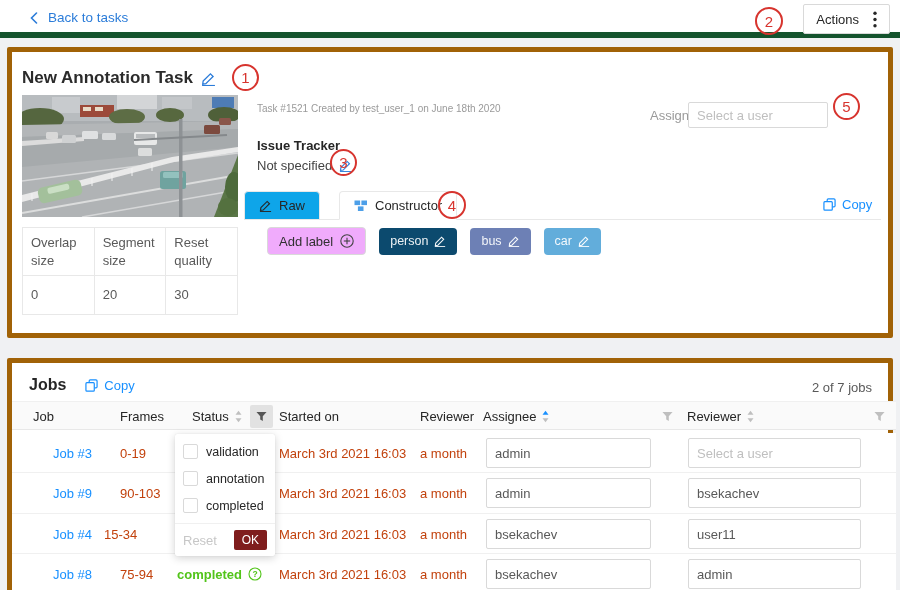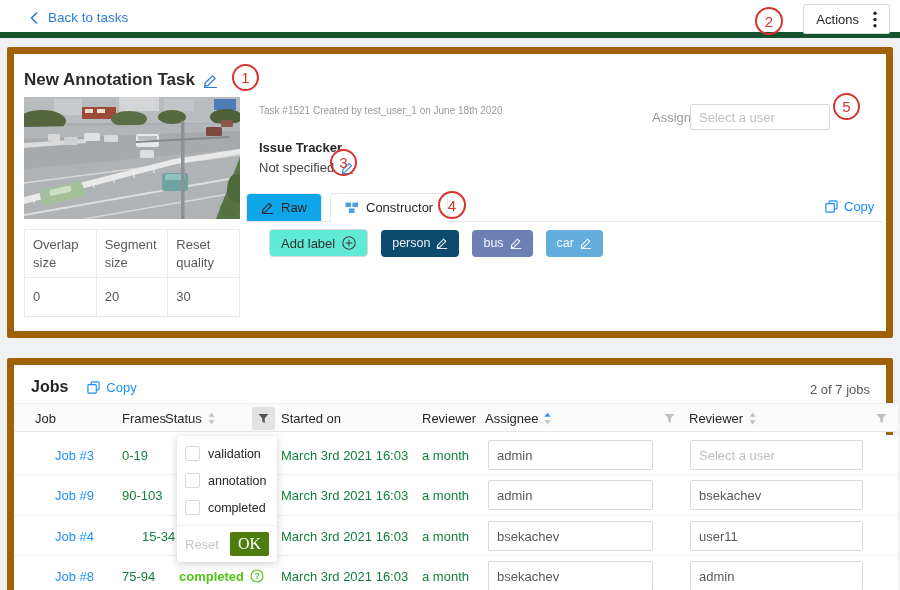--- a/index.html
+++ b/index.html
@@ -11,21 +11,21 @@
   .back-link { position:absolute; left:28px; top:10px; color:#2b7cd9; display:flex;
     align-items:center; gap:8px; cursor:pointer; font-size:13.5px; }
   .actions-btn { position:absolute; right:10px; top:4px; height:30px; padding:0 12px;
     background:#fff; border:1px solid #d9d9d9; border-radius:2px; display:flex;
     align-items:center; gap:14px; font-size:13px; cursor:pointer; }
   
   .callout { position:absolute; border:2px solid #d7342e; color:#d7342e; border-radius:50%;
     display:flex; align-items:center; justify-content:center; font-size:15px; z-index:60;
     background:transparent; }
   
-  .card { position:absolute; background:#fff; border:7px solid #a16207; border-radius:2px; }
+  .card { position:absolute; background:#fff; border:5px solid #a16207; border-radius:2px; }
   #card-task { left:7px; top:47px; width:886px; height:291px; }
   #card-jobs { left:7px; top:358px; width:886px; height:250px; }
   .task-title { position:absolute; left:10px; top:16px; font-size:17px; font-weight:700;
     color:#2b2b2b; display:flex; align-items:center; gap:8px; }
   .edit-ic { color:#2b7cd9; display:inline-flex; cursor:pointer; }
   .preview { position:absolute; left:10px; top:43px; width:216px; height:122px; overflow:hidden; }
   .params { position:absolute; left:10px; top:175px; width:216px; border-collapse:collapse; }
   .params td { border:1px solid #e8e8e8; font-size:13px; color:#595959; padding:6px 8px;
     vertical-align:top; background:#fff; width:33.3%; line-height:1.35; }
   .params .val td { padding:10px 8px; }
@@ -37,59 +37,59 @@
   input.ant-input::placeholder { color:#bfbfbf; }
   .it-label { position:absolute; left:245px; top:86px; font-weight:700; font-size:13px; color:#262626; }
   .it-value { position:absolute; left:245px; top:106px; font-size:13px; color:#434343;
     display:flex; align-items:center; gap:7px; }
   
   .tabline { position:absolute; left:245px; top:167px; width:624px; height:1px; background:#e8e8e8; }
   .tab { position:absolute; top:139px; height:29px; display:flex; align-items:center; gap:7px;
     padding:0 14px; font-size:13px; border:1px solid #e8e8e8; border-radius:4px 4px 0 0;
     cursor:pointer; z-index:2; }
   .tab-raw { left:232px; background:#0ea5e9; color:#262626; }
-  .tab-constructor { left:316px; background:#fff; border-bottom-color:#fff; color:#262626; }
+  .tab-constructor { left:327px; background:#fff; border-bottom-color:#fff; color:#262626; }
   .copy-link { color:#1890ff; display:flex; align-items:center; gap:6px; cursor:pointer; font-size:13px; }
   .task-copy { position:absolute; left:811px; top:145px; }
   .labels-row { position:absolute; left:255px; top:175px; display:flex; gap:13px; align-items:center; }
-  .add-label-btn { height:28px; border:1px solid #d9d9d9; border-radius:4px; background:#5eead4;
+  .add-label-btn { height:28px; border:1px solid #d9d9d9; border-radius:4px; background:#f0abfc;
     display:flex; align-items:center; gap:7px; padding:0 11px; font-size:13px; color:#303030; cursor:pointer; }
   .chip { height:27px; border-radius:4px; display:flex; align-items:center; gap:6px;
     padding:0 11px; color:rgba(255,255,255,.92); font-size:12.5px; cursor:pointer; }
   .chip .edit-ic { color:rgba(255,255,255,.95); }
   
   .jobs-head { position:absolute; left:17px; top:13px; display:flex; align-items:center; gap:19px; }
   .jobs-title { font-size:16px; font-weight:700; color:#262626; }
   .jobs-count { position:absolute; right:16px; top:17px; font-size:13px; color:#595959; }
   .thead { position:absolute; left:0; top:38px; width:884px; height:29px; background:#fafafa;
     border-bottom:1px solid #e8e8e8; border-top:1px solid #f0f0f0; }
   .th { position:absolute; top:0; height:29px; display:flex; align-items:center; gap:5px;
     font-size:13px; color:#262626; }
   .funnel { color:#bfbfbf; display:flex; cursor:pointer; }
   .funnel-active { position:absolute; top:3px; width:23px; height:23px; background:#e2e2e2;
     border-radius:2px; display:flex; align-items:center; justify-content:center; color:#555; cursor:pointer; }
   .row { position:absolute; left:0; width:884px; height:40px; border-bottom:1px solid #f0f0f0;
     background:#fff; }
   .cell { position:absolute; top:0; height:40px; display:flex; align-items:center; font-size:13px;
-    color:#15803d; }
+    color:#c2410c; }
   .job-link { color:#1890ff; cursor:pointer; }
   .status-done { color:#52c41a; font-weight:700; display:flex; align-items:center; gap:6px; }
   .row-input { position:absolute; top:5px; height:30px; }
   
   .filter-dd { position:absolute; left:163px; top:71px; width:100px; background:#fff;
     border-radius:2px; box-shadow:0 2px 8px rgba(0,0,0,.18), 0 0 1px rgba(0,0,0,.12); z-index:40; }
   .dd-item { display:flex; align-items:center; gap:8px; padding:6px 8px; font-size:12.5px;
     color:#262626; cursor:pointer; }
   .checkbox { width:15px; height:15px; border:1px solid #d9d9d9; border-radius:2px; background:#fff;
     flex:0 0 auto; }
   .dd-footer { border-top:1px solid #f0f0f0; display:flex; align-items:center;
     justify-content:space-between; padding:6px 8px; }
   .dd-reset { color:#c7c7c7; font-size:13px; cursor:default; }
-  .dd-ok { background:#4d7c0f; color:#fff; font-size:16px; border:none; border-radius:2px;
-    padding:3px 8px; cursor:pointer; font-family:Liberation Serif, serif; }
+  .dd-ok { background:#7f1d1d; color:#fff; font-size:12px; border:none; border-radius:2px;
+    padding:3px 8px; cursor:pointer; font-family:Liberation Sans, sans-serif; }
   svg { display:block; }
 </style>
 </head>
 <body>
 
 <div class="topbar">
   <div class="back-link">
     <span>
       <svg width="12" height="12" viewBox="0 0 12 12">
           <path d="M8.5 1 L3.5 6 L8.5 11" stroke="#2b7cd9" stroke-width="1.6" fill="none" stroke-linecap="round"></path>
@@ -301,21 +301,21 @@
   </div>
   <div class="jobs-count">2 of 7 jobs</div>
 
   <div class="thead">
     <div class="th" style="left:21px;">
         <span>Job</span>
       </div>
     <div class="th" style="left:108px;">
         <span>Frames</span>
       </div>
-    <div class="th" style="left:151px;">
+    <div class="th" style="left:180px;">
       <span>Status</span>
       <span>
         <svg width="9" height="15" viewBox="0 0 10 16">
             <path d="M5 1.5 L8.3 6 H1.7 Z" fill="#bfbfbf"></path>
             <path d="M5 14.5 L1.7 10 H8.3 Z" fill="#bfbfbf"></path>
           </svg>
       </span>
     </div>
     <div class="funnel-active" style="left:238px;">
       <svg width="11" height="11" viewBox="0 0 12 12">
@@ -379,21 +379,21 @@
     <div class="row-input" style="left:474px; width:165px;">
       <input class="ant-input" value="admin" style="">
     </div>
     <div class="row-input" style="left:676px; width:173px;">
       <input class="ant-input" value="bsekachev" style="">
     </div>
   </div>
 
   <div class="row" style="top:151px;">
     <div class="cell job-link" style="left:41px;">Job #4</div>
-    <div class="cell" style="left:92px;margin-left:36px;">15-34</div>
+    <div class="cell" style="left:92px;">15-34</div>
     <div class="cell" style="left:267px;">March 3rd 2021 16:03</div>
     <div class="cell" style="left:408px;">a month</div>
     <div class="row-input" style="left:474px; width:165px;">
       <input class="ant-input" value="bsekachev" style="">
     </div>
     <div class="row-input" style="left:676px; width:173px;">
       <input class="ant-input" value="user11" style="">
     </div>
   </div>
 

